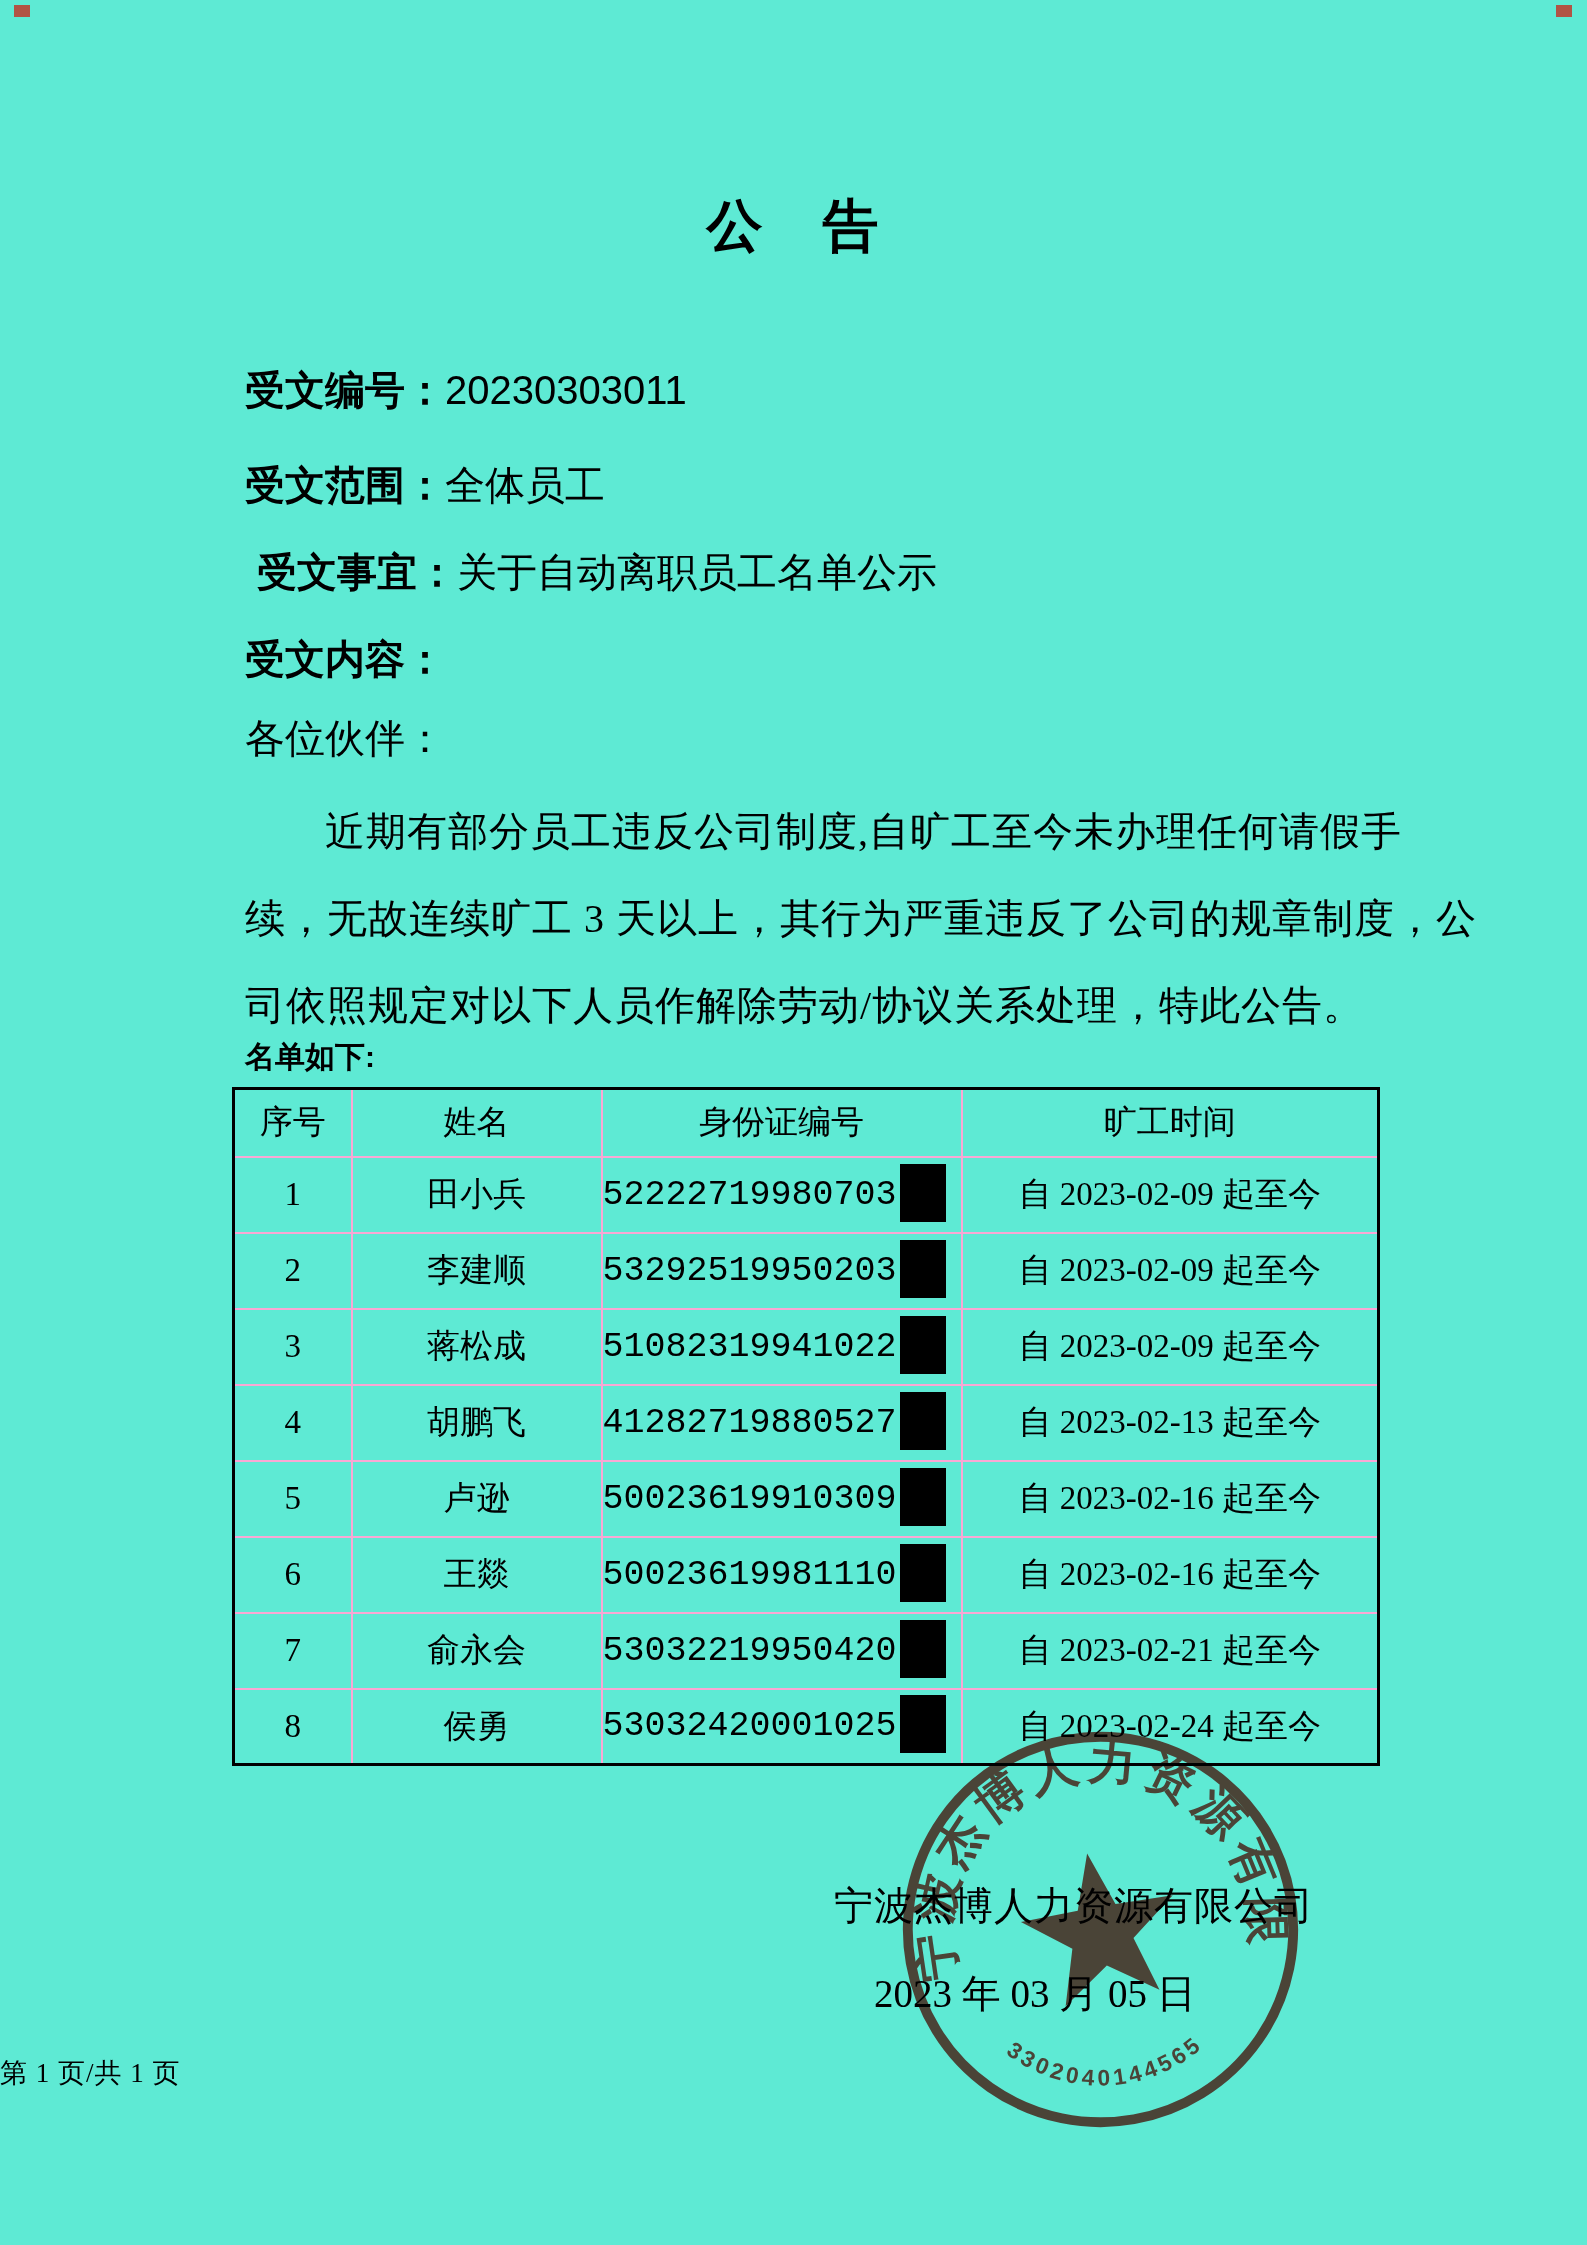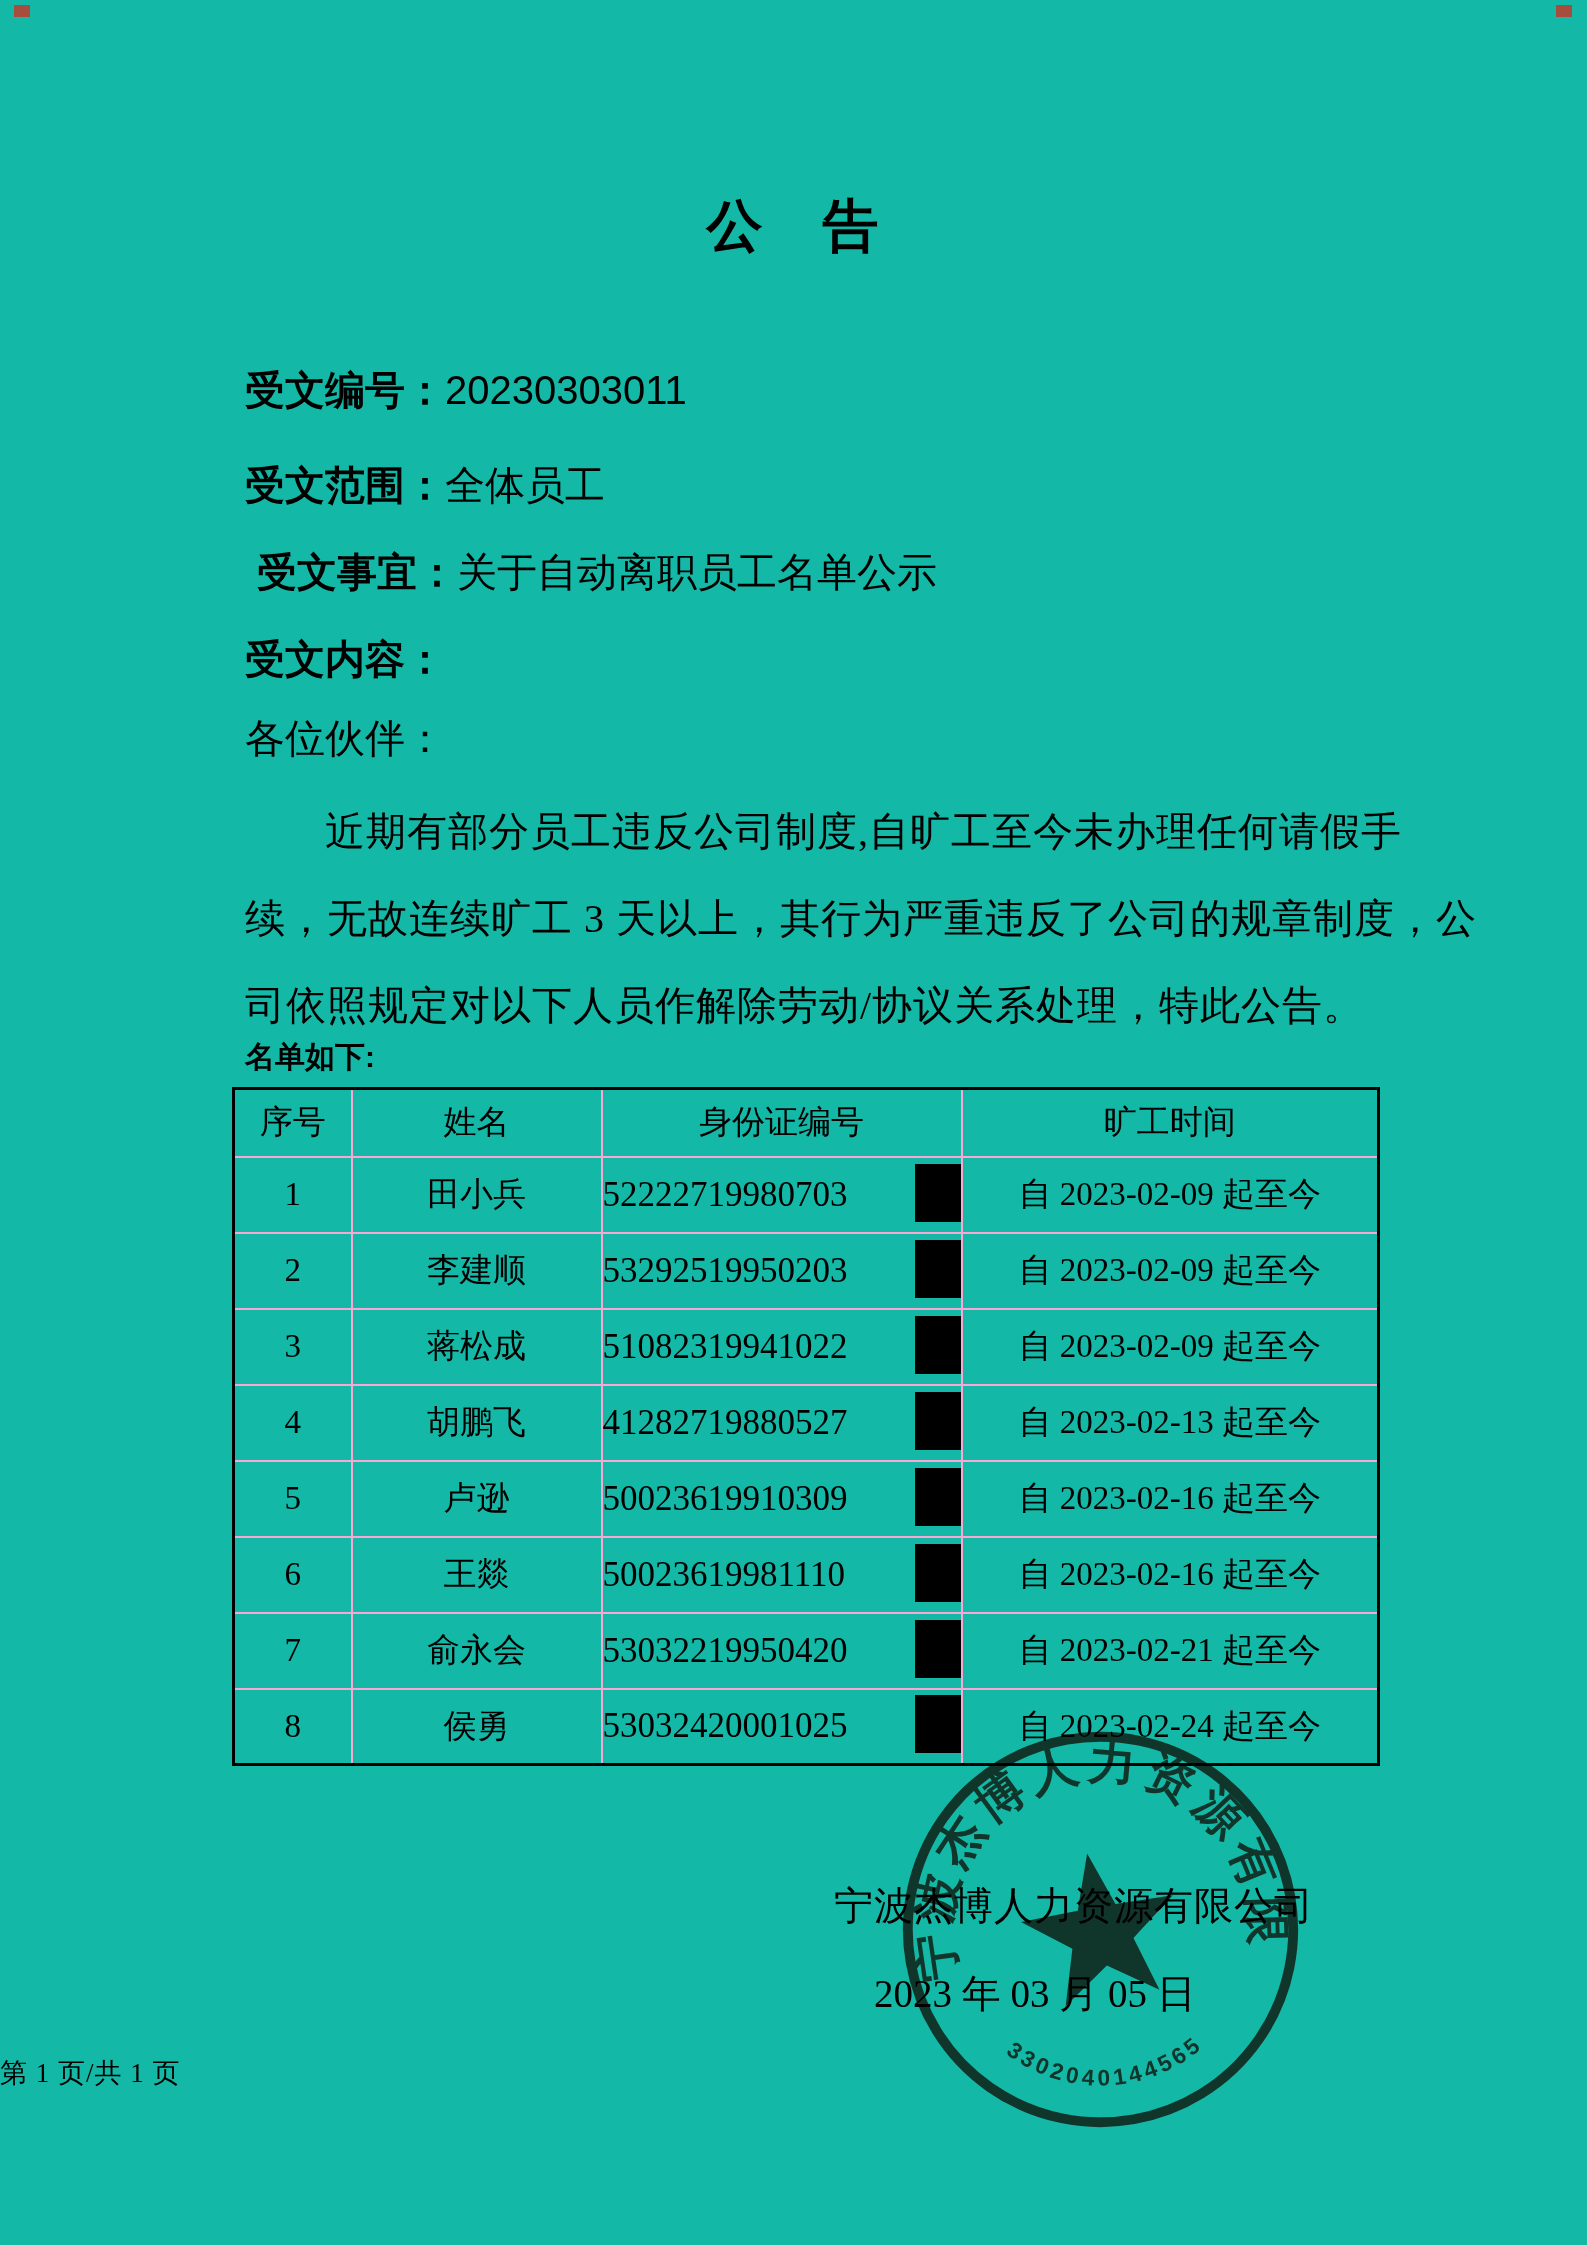--- a/index.html
+++ b/index.html
@@ -1,19 +1,19 @@
 <!DOCTYPE html>
 <html><head>
 <meta charset="utf-8">
 <style>
   html,body{margin:0;padding:0;background:#888;}
   .page{
     position:relative;
     width:1587px;height:2245px;
-    background:#14b8a6;
+    background:#5eead4;
     overflow:hidden;
     font-family:"Liberation Serif","DejaVu Serif",serif;
     color:#000;
   }
   .corner-mark{position:absolute;width:16px;height:12px;background:#c0392b;opacity:.85;}
   .corner-tl{left:14px;top:5px;}
   .corner-tr{left:1556px;top:5px;}
 
   .doc-title{
     position:absolute;left:0;top:196px;width:100%;
@@ -41,21 +41,21 @@
     border-collapse:collapse;table-layout:fixed;
     border:3px solid #000;
     font-size:33px;
   }
   .roster th,.roster td{
     border:2px solid #f9a8d4;text-align:center;vertical-align:middle;
     padding:0;font-weight:400;overflow:hidden;
   }
   .roster thead tr{height:68px;}
   .roster tbody tr{height:76px;}
-  .id-cell-inner{display:flex;align-items:center;justify-content:space-between;}
+  .id-cell-inner{display:flex;align-items:center;justify-content:flex-start;font-family:Liberation Mono, monospace;}
   .id-num{font-size:35px;letter-spacing:0px;}
   .redact-box{
     display:inline-block;width:46px;height:58px;background:#000;
     margin-left:3px;transform:translateY(-2px);
   }
   .sig-company{position:absolute;left:834px;top:1879px;font-size:39px;letter-spacing:1px;white-space:nowrap;}
   .sig-date{position:absolute;left:874px;top:1967px;font-size:39px;white-space:nowrap;}
   .page-footer{position:absolute;left:0;top:2055px;width:100%;font-size:27px;letter-spacing:1px;}
   .stamp{
     position:absolute;left:893px;top:1722px;width:415px;height:415px;

